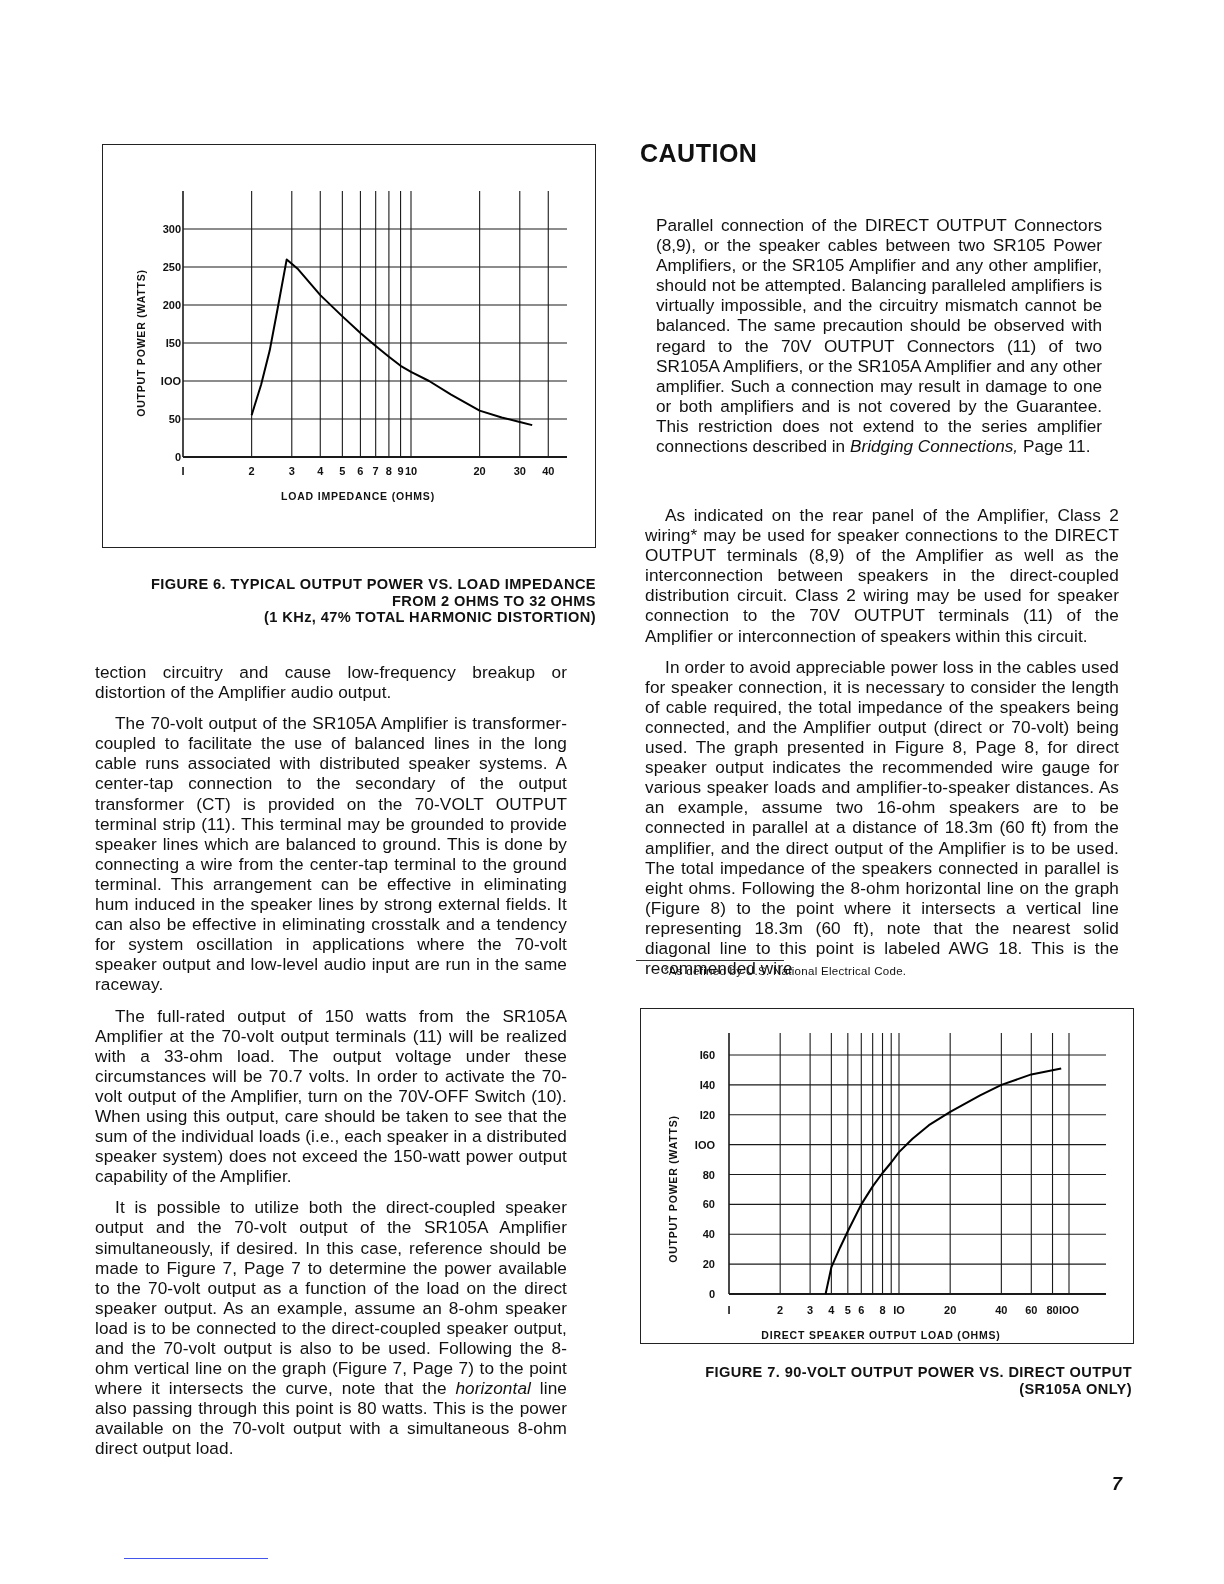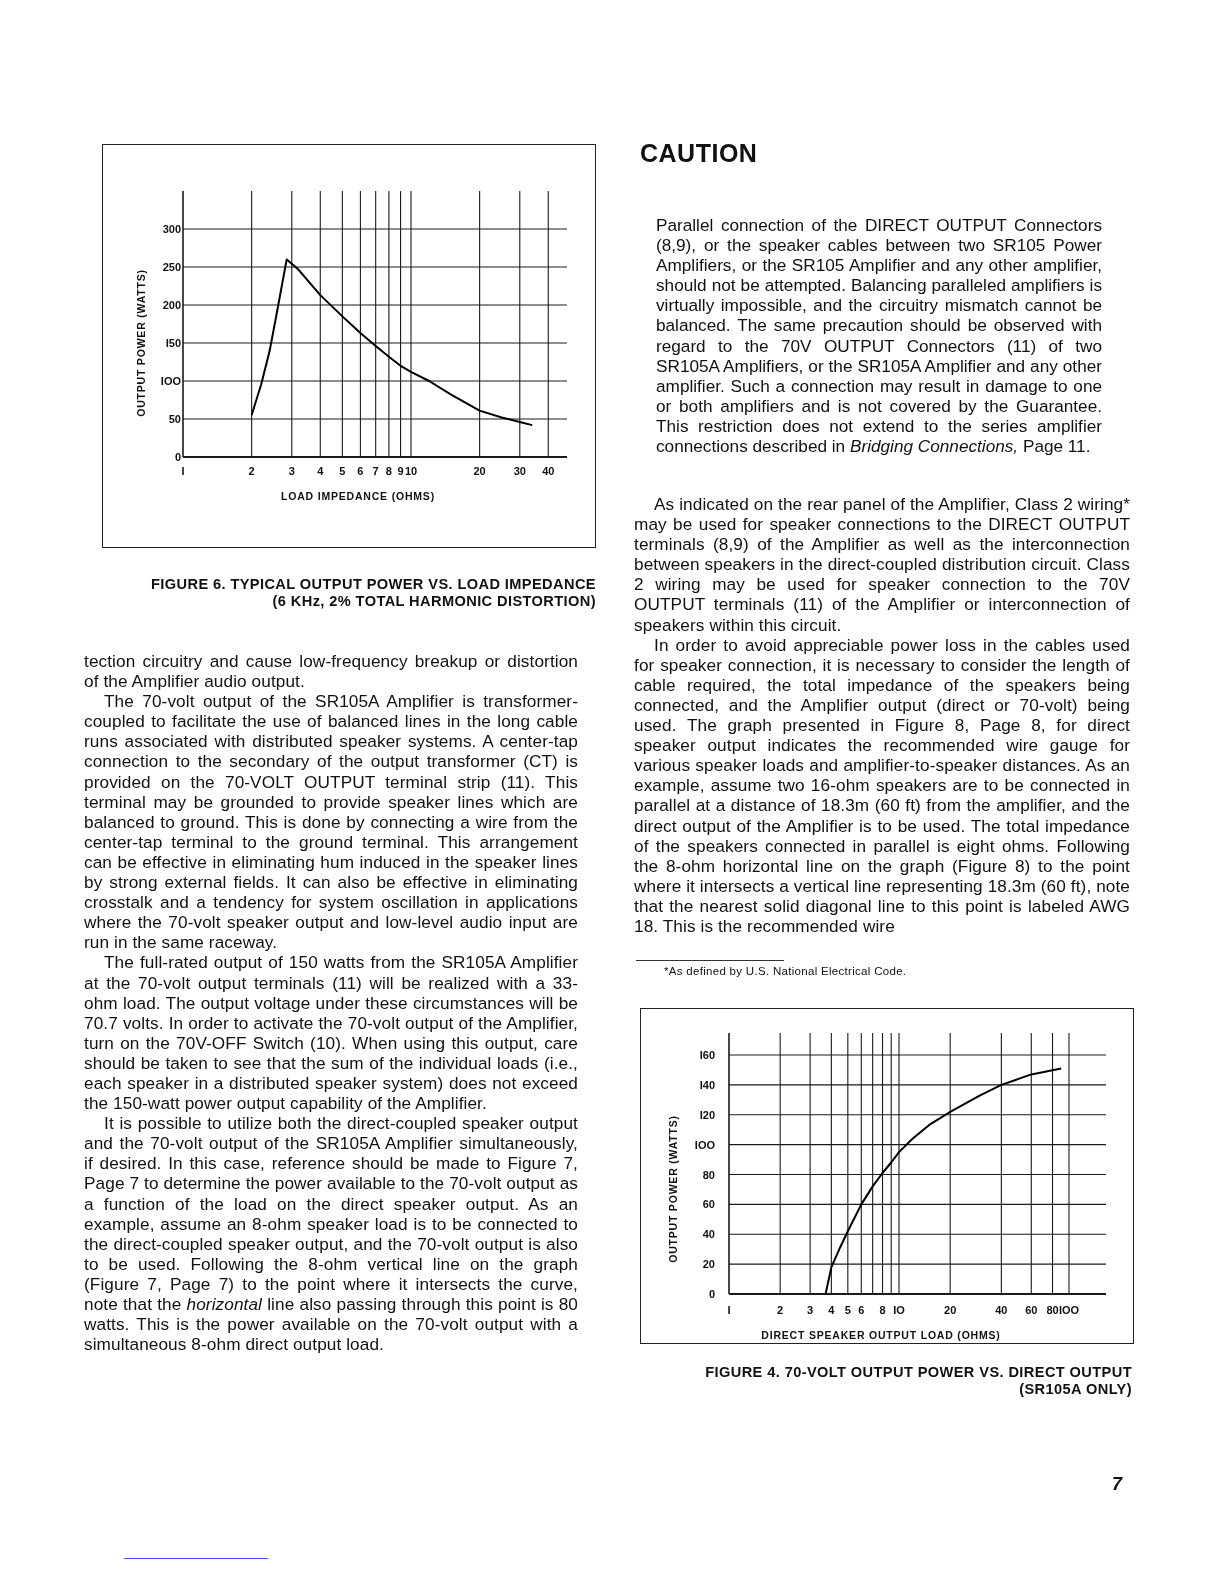--- a/index.html
+++ b/index.html
@@ -1,19 +1,19 @@
 <!DOCTYPE html>
 <html><head>
 <meta charset="utf-8">
 <style>
   html, body { margin: 0; padding: 0; background: #ffffff; }
   body { width: 1224px; height: 1584px; position: relative; overflow: hidden; color: #111; font-family: "Liberation Sans", sans-serif; }
   .abs { position: absolute; }
   .col-text { font-size: 17.2px; line-height: 20.1px; text-align: justify; letter-spacing: 0.1px; }
-  .col-text p { margin: 0; text-indent: 20px; }
+  .col-text p { margin: 11px; text-indent: 20px; }
   .col-text p.noindent { text-indent: 0; }
   .fig-box { position: absolute; border: 1.5px solid #222; background: #fff; }
   .caption { font-weight: bold; font-size: 14.6px; line-height: 16.5px; text-align: right; letter-spacing: 0.4px; }
   .caution-title { font-weight: bold; font-size: 25px; text-align: left; letter-spacing: 0.5px; }
   .caution-body { font-size: 17.2px; line-height: 20.1px; text-align: justify; }
   .footnote { font-size: 11.5px; letter-spacing: 0.3px; }
   .footnote-rule { border-top: 1px solid #333; }
   .page-num { font-weight: bold; font-style: italic; font-size: 18px; }
   .bottom-link-rule { border-top: 1px solid #4455ee; }
   svg text { font-family: "Liberation Sans", sans-serif; font-weight: bold; fill: #111; }
@@ -84,21 +84,22 @@
       <circle cx="398.7303219772246" cy="272.48" r="0.01" fill="none"></circle>
       <circle cx="416.783646076083" cy="277.04" r="0.01" fill="none"></circle>
       <circle cx="429.17719308563414" cy="280.08" r="0.01" fill="none"></circle>
       <text x="255" y="355" font-size="10.5" text-anchor="middle" letter-spacing="0.8">LOAD IMPEDANCE (OHMS)</text>
       <text x="42" y="198" font-size="10.5" text-anchor="middle" letter-spacing="0.8" transform="rotate(-90 42 198)">OUTPUT POWER (WATTS)</text>
     </svg>
 </div>
 
 <div class="abs caption" style="left:102px; top:576px; width:494px;">
   <div>FIGURE 6. TYPICAL OUTPUT POWER VS. LOAD IMPEDANCE</div>
-  <div>(6 KHz, 2% TOTAL HARMONIC DISTORTION)</div>
+  <div>FROM 2 OHMS TO 32 OHMS</div>
+  <div>(1 KHz, 47% TOTAL HARMONIC DISTORTION)</div>
 </div>
 
 <div class="abs col-text" style="left:84px; top:651px; width:494px;">
   <p class="noindent">tection circuitry and cause low-frequency breakup or distortion of the Amplifier audio output.</p>
   <p>The 70-volt output of the SR105A Amplifier is transformer-coupled to facilitate the use of balanced lines in the long cable runs associated with distributed speaker systems. A center-tap connection to the secondary of the output transformer (CT) is provided on the 70-VOLT OUTPUT terminal strip (11). This terminal may be grounded to provide speaker lines which are balanced to ground. This is done by connecting a wire from the center-tap terminal to the ground terminal. This arrangement can be effective in eliminating hum induced in the speaker lines by strong external fields. It can also be effective in eliminating crosstalk and a tendency for system oscillation in applications where the 70-volt speaker output and low-level audio input are run in the same raceway.</p>
   <p>The full-rated output of 150 watts from the SR105A Amplifier at the 70-volt output terminals (11) will be realized with a 33-ohm load. The output voltage under these circumstances will be 70.7 volts. In order to activate the 70-volt output of the Amplifier, turn on the 70V-OFF Switch (10). When using this output, care should be taken to see that the sum of the individual loads (i.e., each speaker in a distributed speaker system) does not exceed the 150-watt power output capability of the Amplifier.</p>
   <p><span>It is possible to utilize both the direct-coupled speaker output and the 70-volt output of the SR105A Amplifier simultaneously, if desired. In this case, reference should be made to Figure 7, Page 7 to determine the power available to the 70-volt output as a function of the load on the direct speaker output. As an example, assume an 8-ohm speaker load is to be connected to the direct-coupled speaker output, and the 70-volt output is also to be used. Following the 8-ohm vertical line on the graph (Figure 7, Page 7) to the point where it intersects the curve, note that the </span><em>horizontal</em><span> line also passing through this point is 80 watts. This is the power available on the 70-volt output with a simultaneous 8-ohm direct output load.</span></p>
 </div>
 
 <div class="abs caution-title" style="left:640px; top:139px; width:480px;">CAUTION</div>
@@ -178,19 +179,19 @@
       <circle cx="339.1106133023426" cy="86.33124999999998" r="0.01" fill="none"></circle>
       <circle cx="360.3501985257536" cy="75.875" r="0.01" fill="none"></circle>
       <circle cx="390.2857125652194" cy="65.41875000000002" r="0.01" fill="none"></circle>
       <circle cx="420.2212266046852" cy="59.443749999999994" r="0.01" fill="none"></circle>
       <text x="240" y="330" font-size="10.5" text-anchor="middle" letter-spacing="0.8">DIRECT SPEAKER OUTPUT LOAD (OHMS)</text>
       <text x="36" y="180" font-size="10.5" text-anchor="middle" letter-spacing="0.8" transform="rotate(-90 36 180)">OUTPUT POWER (WATTS)</text>
     </svg>
 </div>
 
 <div class="abs caption" style="left:636px; top:1364px; width:496px;">
-  <div>FIGURE 4. 70-VOLT OUTPUT POWER VS. DIRECT OUTPUT</div>
+  <div>FIGURE 7. 90-VOLT OUTPUT POWER VS. DIRECT OUTPUT</div>
   <div>(SR105A ONLY)</div>
 </div>
 
 <div class="abs page-num" style="left:1112px; top:1474px;">7</div>
 
 <div class="abs bottom-link-rule" style="left:124px; top:1558px; width:144px;"></div>
 
 </body></html>

